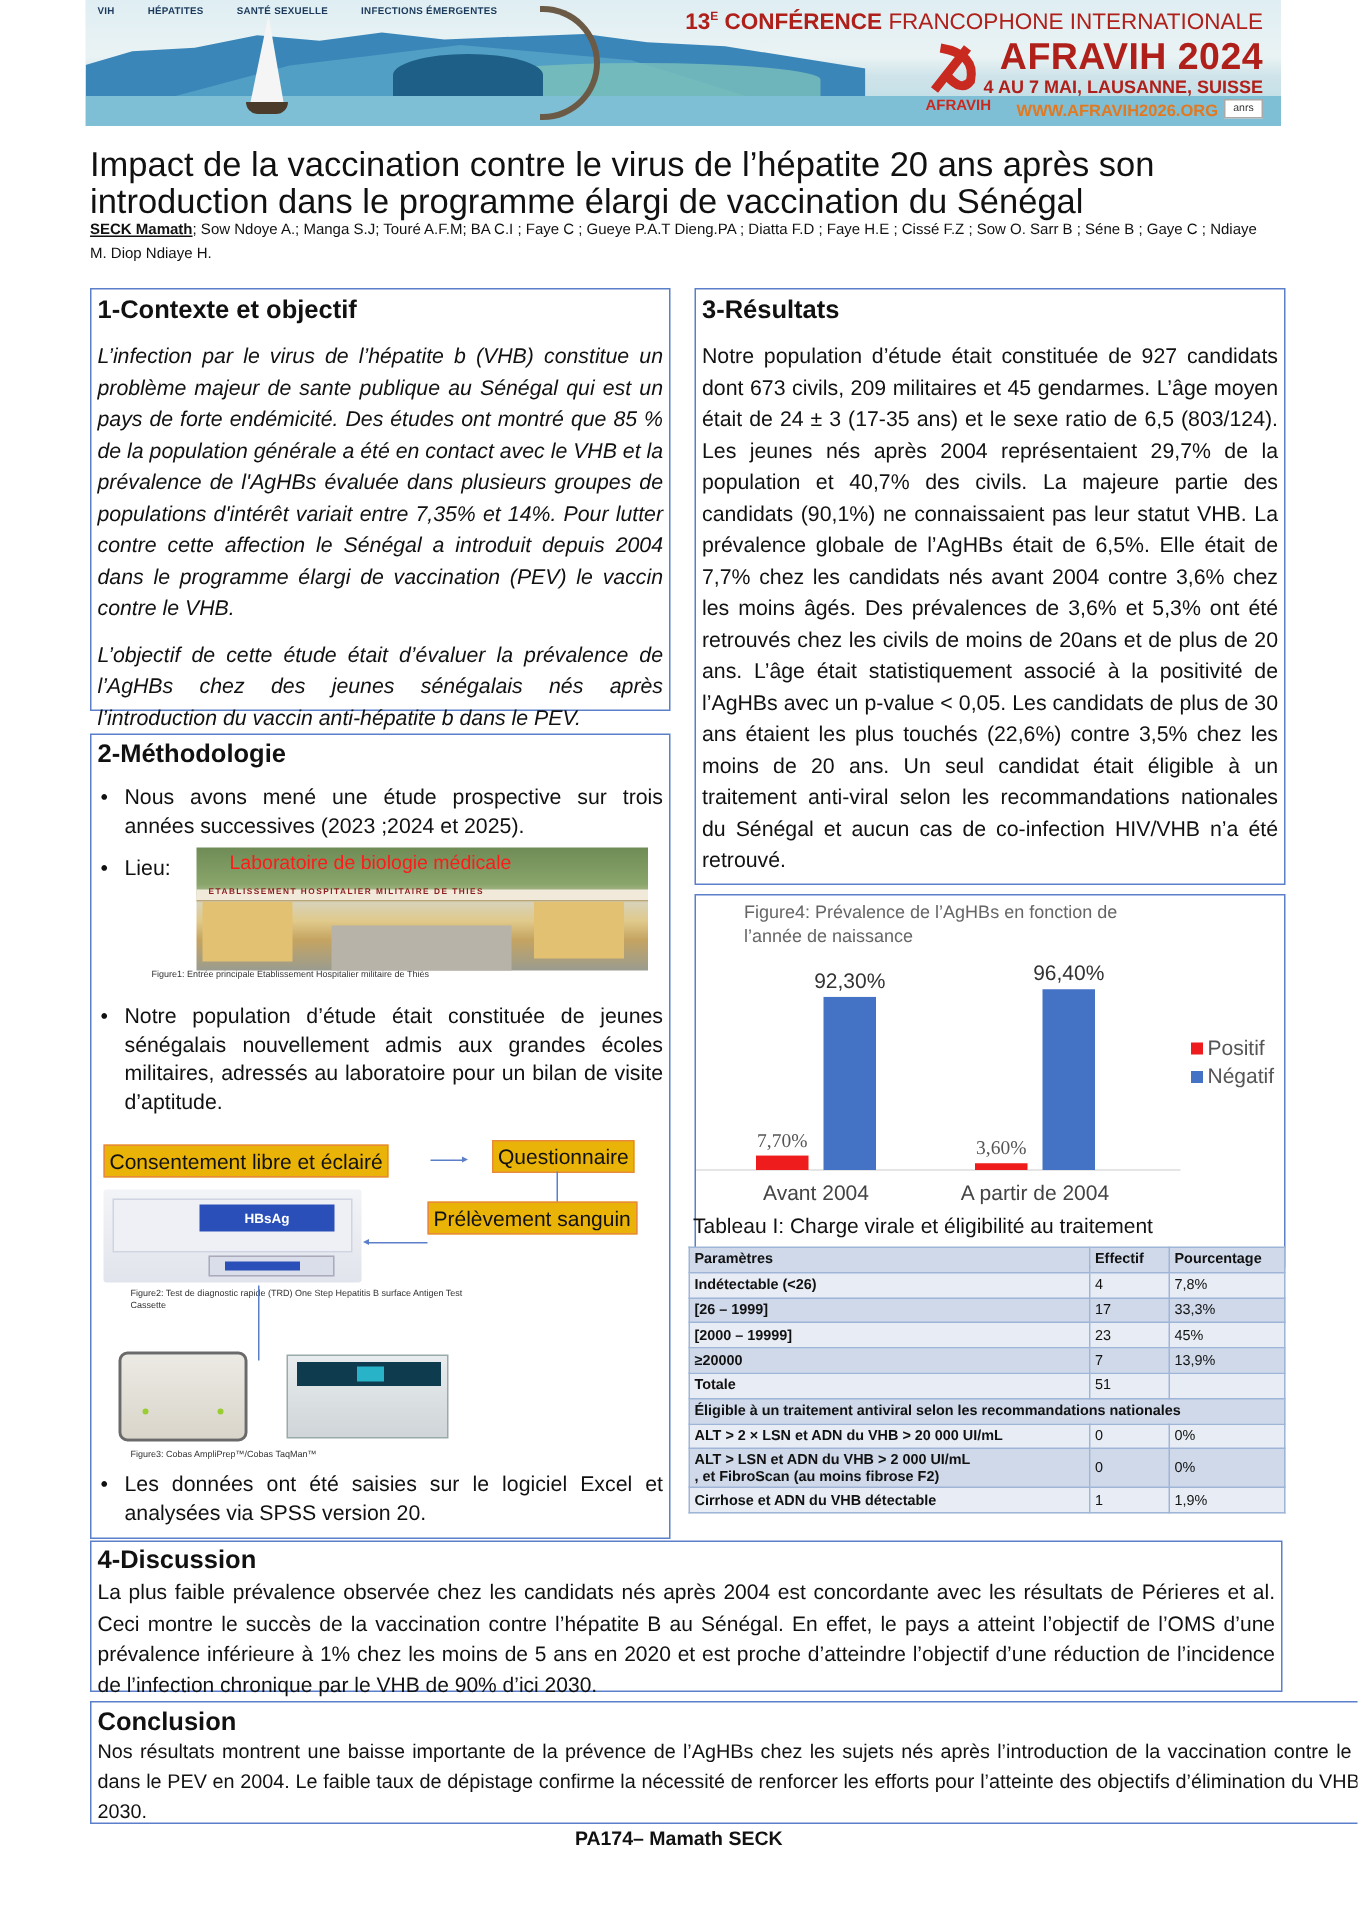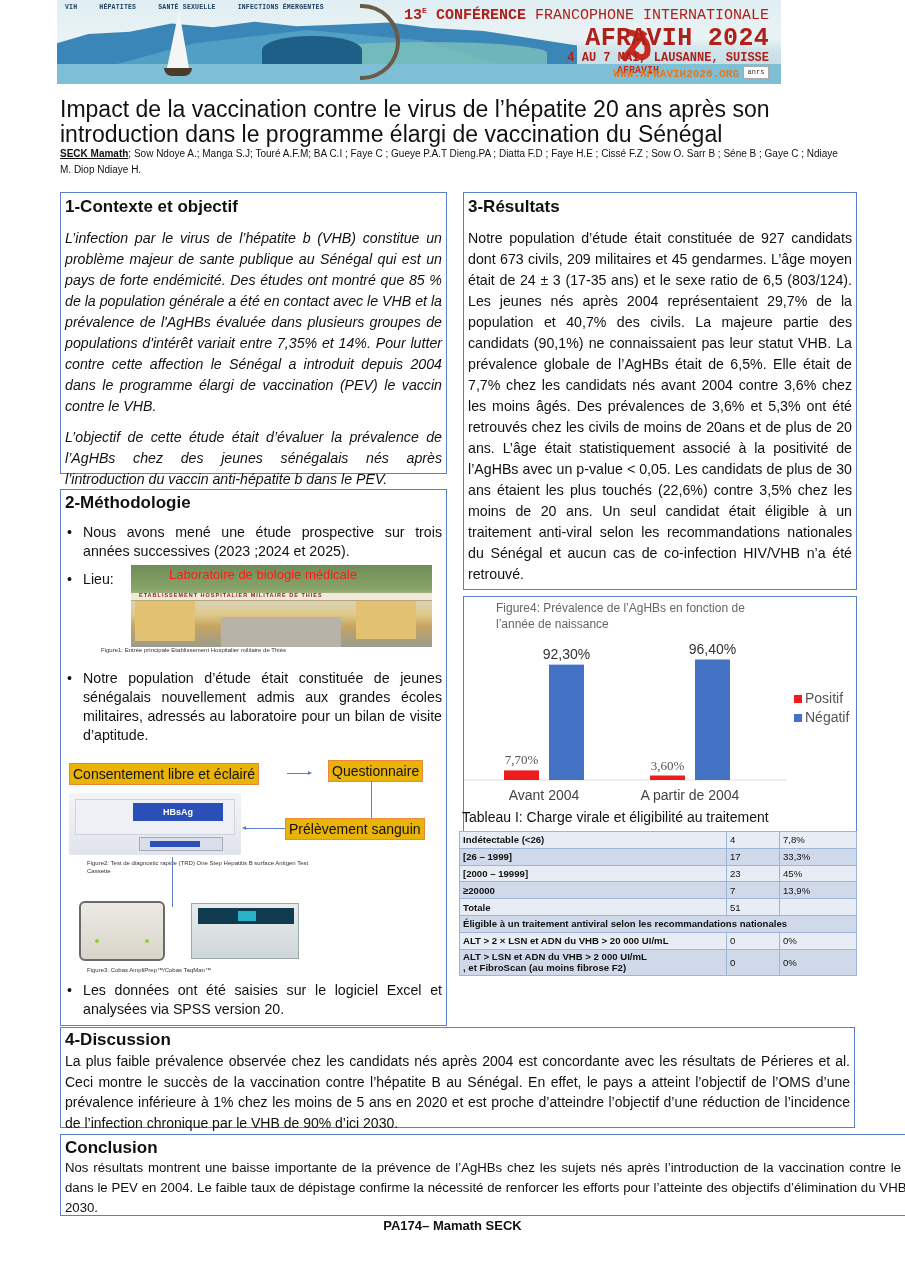--- a/index.html
+++ b/index.html
@@ -1,21 +1,21 @@
 <!DOCTYPE html>
 <html><head>
 <meta charset="utf-8">
 <style>
 *{box-sizing:border-box;margin:0;padding:0;}
 html,body{width:905px;height:1280px;background:#fff;overflow:hidden;}
 body{position:relative;font-family:"Liberation Sans",sans-serif;color:#111;}
 
 
-#banner{position:absolute;left:57px;top:0;width:724px;height:84px;overflow:hidden;
-  background:linear-gradient(180deg,#dfeef3 0%,#eaf3f4 45%,#cfe4ea 60%,#b9d9e3 100%);font-family:Liberation Mono, monospace;}
+#banner{position:absolute;left:57px;top:0;width:797px;height:84px;overflow:hidden;
+  background:linear-gradient(180deg,#dfeef3 0%,#eaf3f4 45%,#cfe4ea 60%,#b9d9e3 100%);}
 #banner .mnt1{position:absolute;left:0;top:18px;width:520px;height:46px;
   background:#3b86b8;clip-path:polygon(0 55%,6% 35%,14% 30%,22% 12%,30% 20%,38% 8%,46% 18%,55% 14%,64% 10%,72% 22%,82% 28%,100% 60%,100% 100%,0 100%);}
 #banner .mnt2{position:absolute;left:60px;top:30px;width:380px;height:34px;
   background:#5aa7c8;clip-path:polygon(0 100%,20% 40%,50% 0,80% 30%,100% 100%);opacity:.75;}
 #banner .mnt3{position:absolute;left:205px;top:36px;width:100px;height:28px;
   background:#1d5f86;border-radius:60% 60% 0 0;}
 #banner .land{position:absolute;left:250px;top:42px;width:240px;height:22px;
   background:#7cc0bc;border-radius:50% 50% 0 0;opacity:.8;}
 #banner .water{position:absolute;left:0;top:64px;width:100%;height:20px;background:#7fbfd6;}
 #banner .sail{position:absolute;left:110px;top:10px;width:0;height:0;
@@ -54,29 +54,29 @@
 #lieu-row{position:relative;height:92px;margin-top:4px;}
 #lieu-row .lbl{position:absolute;left:18px;top:6px;font-size:14.2px;}
 #lieu-row .bul{position:absolute;left:2px;top:6px;font-size:14.2px;}
 #photo-lieu{position:absolute;left:66px;top:0;width:301px;height:82px;
   background:linear-gradient(180deg,#6f8c56 0%,#89a56b 30%,#d8d2b8 45%,#e0c98a 60%,#c5a461 75%,#9a9c8f 100%);}
 #photo-lieu .gate{position:absolute;left:0;top:28px;width:100%;height:8px;background:#f1eadb;border-bottom:1px solid #b9a77a;}
 #photo-lieu .gtxt{position:absolute;left:8px;top:27px;font-size:5.5px;font-weight:700;color:#8a1d1d;letter-spacing:1px;white-space:nowrap;}
 #photo-lieu .pillarL{position:absolute;left:4px;top:36px;width:60px;height:40px;background:#e2c173;}
 #photo-lieu .pillarR{position:absolute;right:16px;top:36px;width:60px;height:38px;background:#e2c173;}
 #photo-lieu .road{position:absolute;left:90px;top:52px;width:120px;height:30px;background:#b7b3a8;}
-#photo-lieu .lab{position:absolute;left:22px;top:2px;font-size:13px;color:#ff1a1a;white-space:nowrap;margin-left:16px;}
+#photo-lieu .lab{position:absolute;left:22px;top:2px;font-size:13px;color:#ff1a1a;white-space:nowrap;}
 #fig1cap{position:absolute;left:100px;top:654px;font-size:6px;color:#333;}
 #p2 .li2{margin-top:16px;}
 
 #flow{position:relative;height:160px;margin-top:8px;}
 .fbox{position:absolute;border:1.3px solid #e88a3c;font-size:14px;line-height:18px;padding:1px 3px;background:#eab308;white-space:nowrap;}
 #fb-consent{left:4px;top:10px;}
 #fb-quest{left:263px;top:7px;}
-#fb-prelev{left:220px;top:65px;}
+#fb-prelev{left:220px;top:48px;}
 .arrow-h{position:absolute;height:1px;background:#5b7fc9;}
 .arrow-v{position:absolute;width:1px;background:#5b7fc9;}
 #ar1{left:222px;top:20px;width:22px;}
 #ar1::after{content:"";position:absolute;right:-3px;top:-2px;border-left:4px solid #5b7fc9;border-top:2.5px solid transparent;border-bottom:2.5px solid transparent;}
 #ar2{left:306px;top:28px;height:38px;}
 #ar3{left:180px;top:75px;width:40px;}
 #ar3::before{content:"";position:absolute;left:-3px;top:-2px;border-right:4px solid #5b7fc9;border-top:2.5px solid transparent;border-bottom:2.5px solid transparent;}
 #ar4{left:107px;top:104px;height:50px;}
 #photo-hbs{position:absolute;left:4px;top:40px;width:172px;height:62px;
   background:linear-gradient(180deg,#f3f4f7,#e1e4ec);border-radius:2px;overflow:hidden;}
@@ -244,20 +244,25 @@
         <rect x="330" y="117" width="8" height="8" fill="#4472c4"></rect>
         <text x="341" y="125" font-size="14" font-family="Liberation Sans, sans-serif" fill="#555">Négatif</text>
       </g>
   </svg>
 </div>
 
 <div id="tab-title">Tableau I: Charge virale et éligibilité au traitement</div>
 <div id="tabwrap">
   <table>
     <tbody id="tbody">
+      <tr class="hdr">
+        <td class="c1">Paramètres</td>
+        <td class="c2">Effectif</td>
+        <td>Pourcentage</td>
+      </tr>
       <tr class="light">
         <td class="c1">Indétectable (&lt;26)</td>
         <td class="c2">4</td>
         <td>7,8%</td>
       </tr>
       <tr class="dark">
         <td class="c1">[26 – 1999]</td>
         <td class="c2">17</td>
         <td>33,3%</td>
       </tr>
@@ -283,20 +288,25 @@
         <td class="c1">ALT &gt; 2 × LSN et ADN du VHB &gt; 20 000 UI/mL</td>
         <td class="c2">0</td>
         <td>0%</td>
       </tr>
       <tr class="dark tall">
         <td class="c1" style="white-space:pre-line">ALT &gt; LSN et ADN du VHB &gt; 2 000 UI/mL
 , et FibroScan (au moins fibrose F2)</td>
         <td class="c2">0</td>
         <td>0%</td>
       </tr>
+      <tr class="light">
+        <td class="c1">Cirrhose et ADN du VHB détectable</td>
+        <td class="c2">1</td>
+        <td>1,9%</td>
+      </tr>
     </tbody>
   </table>
 </div>
 
 <div class="panel" id="p5">
   <h2>4-Discussion</h2>
   <p class="just">La plus faible prévalence observée chez les candidats nés après 2004 est concordante avec les résultats de Périeres et al. Ceci montre le succès de la vaccination contre l’hépatite B au Sénégal. En effet, le pays a atteint l’objectif de l’OMS d’une prévalence inférieure à 1% chez les moins de 5 ans en 2020 et est proche d’atteindre l’objectif d’une réduction de l’incidence de l’infection chronique par le VHB de 90% d’ici 2030.</p>
 </div>
 
 <div class="panel" id="p6">

